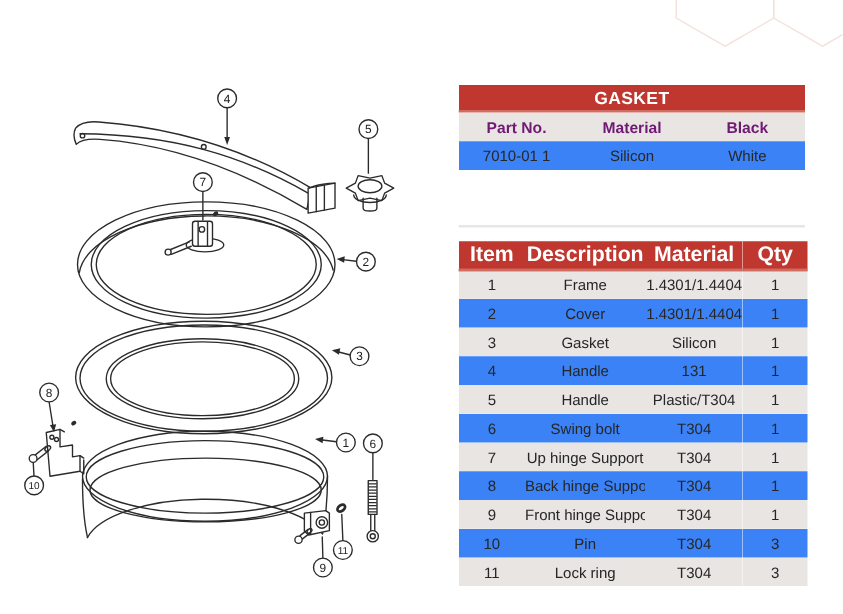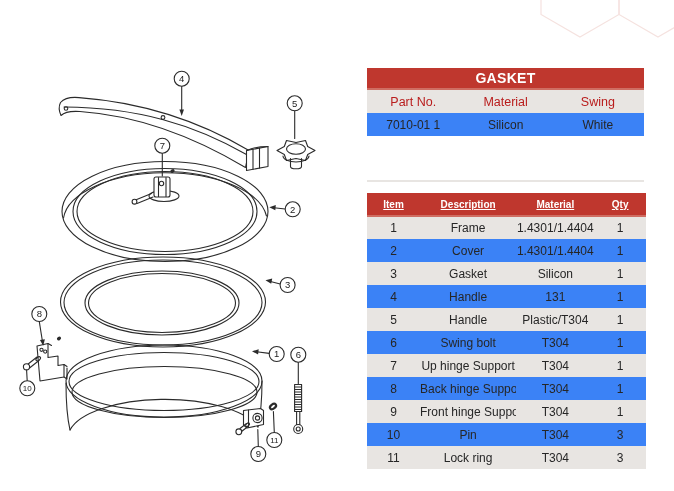--- a/index.html
+++ b/index.html
@@ -22,22 +22,22 @@
     padding:0;text-align:center;vertical-align:middle;white-space:nowrap;
     font-size:12px;color:var(--text,#262626);overflow:hidden;
   }
   #gasket-table{left:367px;top:68px;width:277px;}
   #parts-table{left:367px;top:193px;width:279px;}
   tr.red th{
     background:var(--header-red,#bf372e);color:#ffffff;font-weight:bold;
     border-bottom:2px solid #cf6d62;
   }
   #gasket-table tr.red th{height:20px;font-size:14px;letter-spacing:.3px;}
-  #parts-table tr.red th{height:22px;font-size:10px;text-decoration:underline;}
-  tr.sub th{background:var(--row-gray,#e8e5e2);font-weight:normal;height:23px;font-size:12.5px;color:#b91c1c;}
+  #parts-table tr.red th{height:22px;font-size:17px;}
+  tr.sub th{background:var(--row-gray,#e8e5e2);font-weight:bold;height:23px;font-size:12.5px;color:#701a75;}
   table.tbl tbody tr{height:23px;background:#3b82f6;}
   #gasket-table tbody tr:nth-child(even){background:var(--row-gray,#e8e5e2);}
   #parts-table tbody tr:nth-child(odd){background:var(--row-gray,#e8e5e2);}
   #gasket-strip{position:absolute;left:367px;top:180px;width:277px;height:2px;background:var(--row-gray,#e8e5e2);}
 </style>
 </head>
 <body>
 
 <svg id="hex-decor" viewBox="480 0 194 60">
   <g fill="none" stroke="var(--hex,#f5e2df)" stroke-width="1.2">
@@ -205,21 +205,21 @@
       <col style="width:33.3%">
       <col style="width:33.3%">
     </colgroup>
   <thead>
     <tr class="red">
       <th colspan="3">GASKET</th>
     </tr>
     <tr class="sub">
         <th>Part No.</th>
         <th>Material</th>
-        <th>Swing</th>
+        <th>Black</th>
       </tr>
   </thead>
   <tbody>
       <tr>
         <td>7010-01 1</td>
         <td>Silicon</td>
         <td>White</td>
       </tr>
     </tbody>
 </table>

